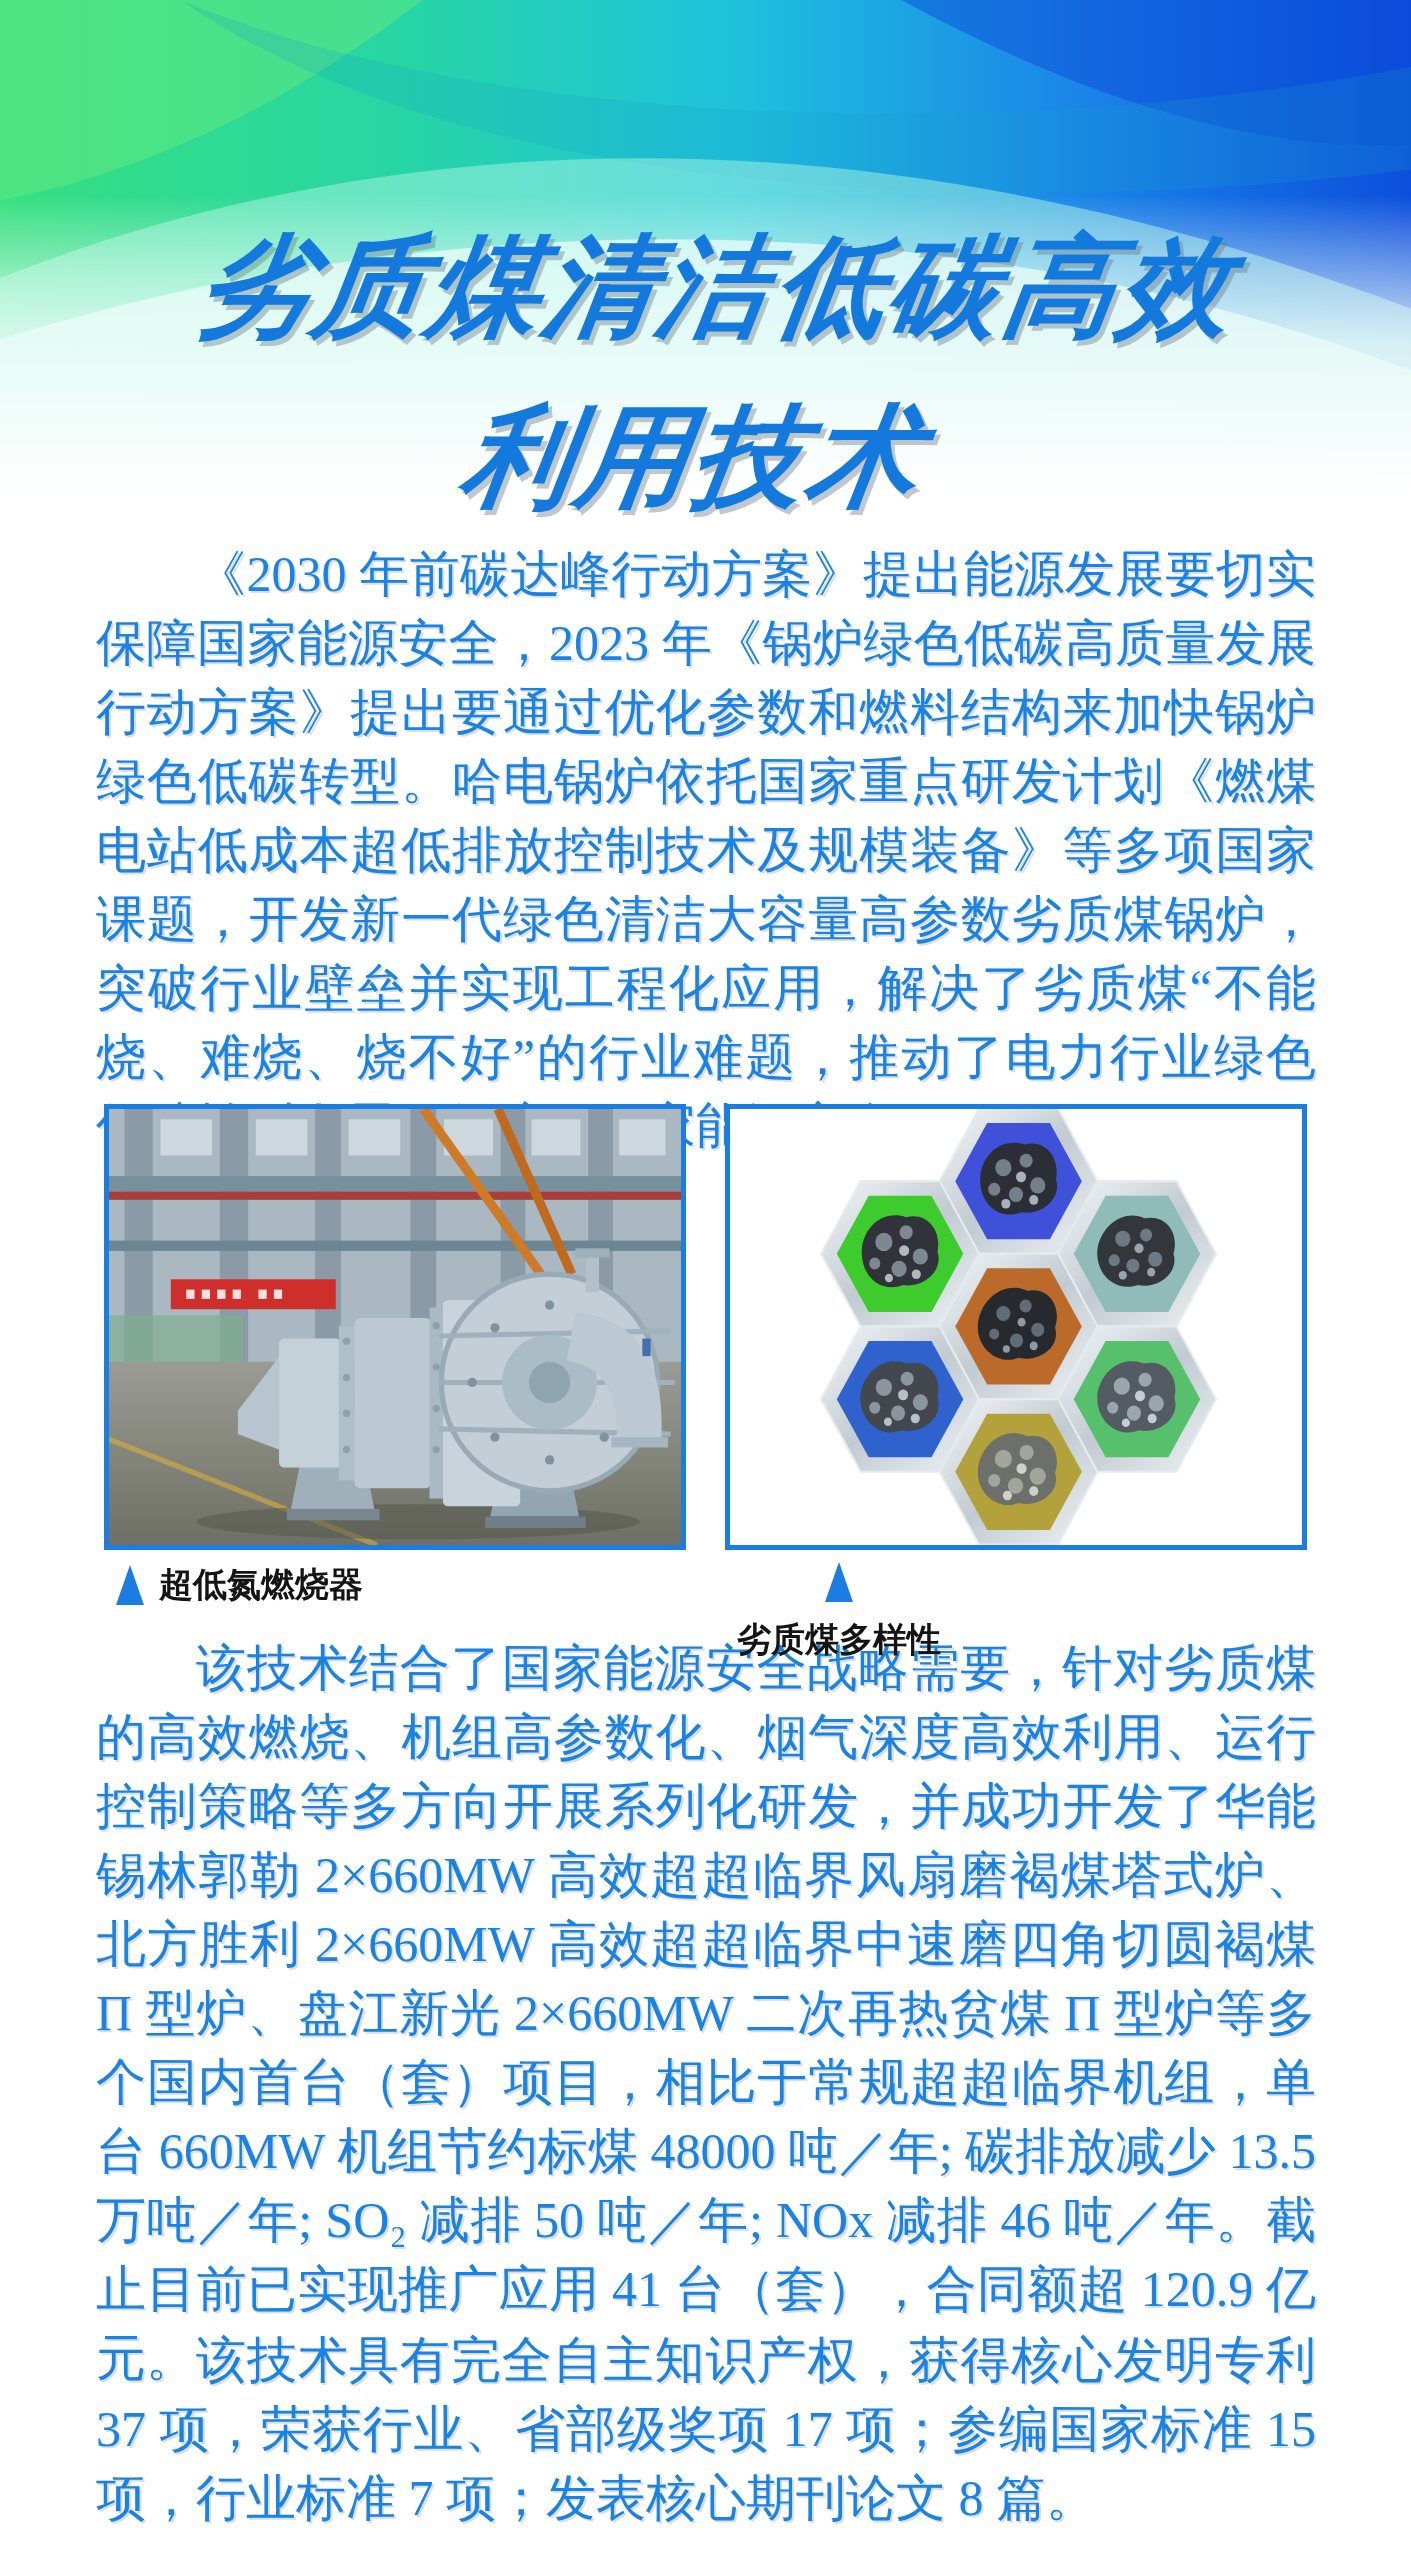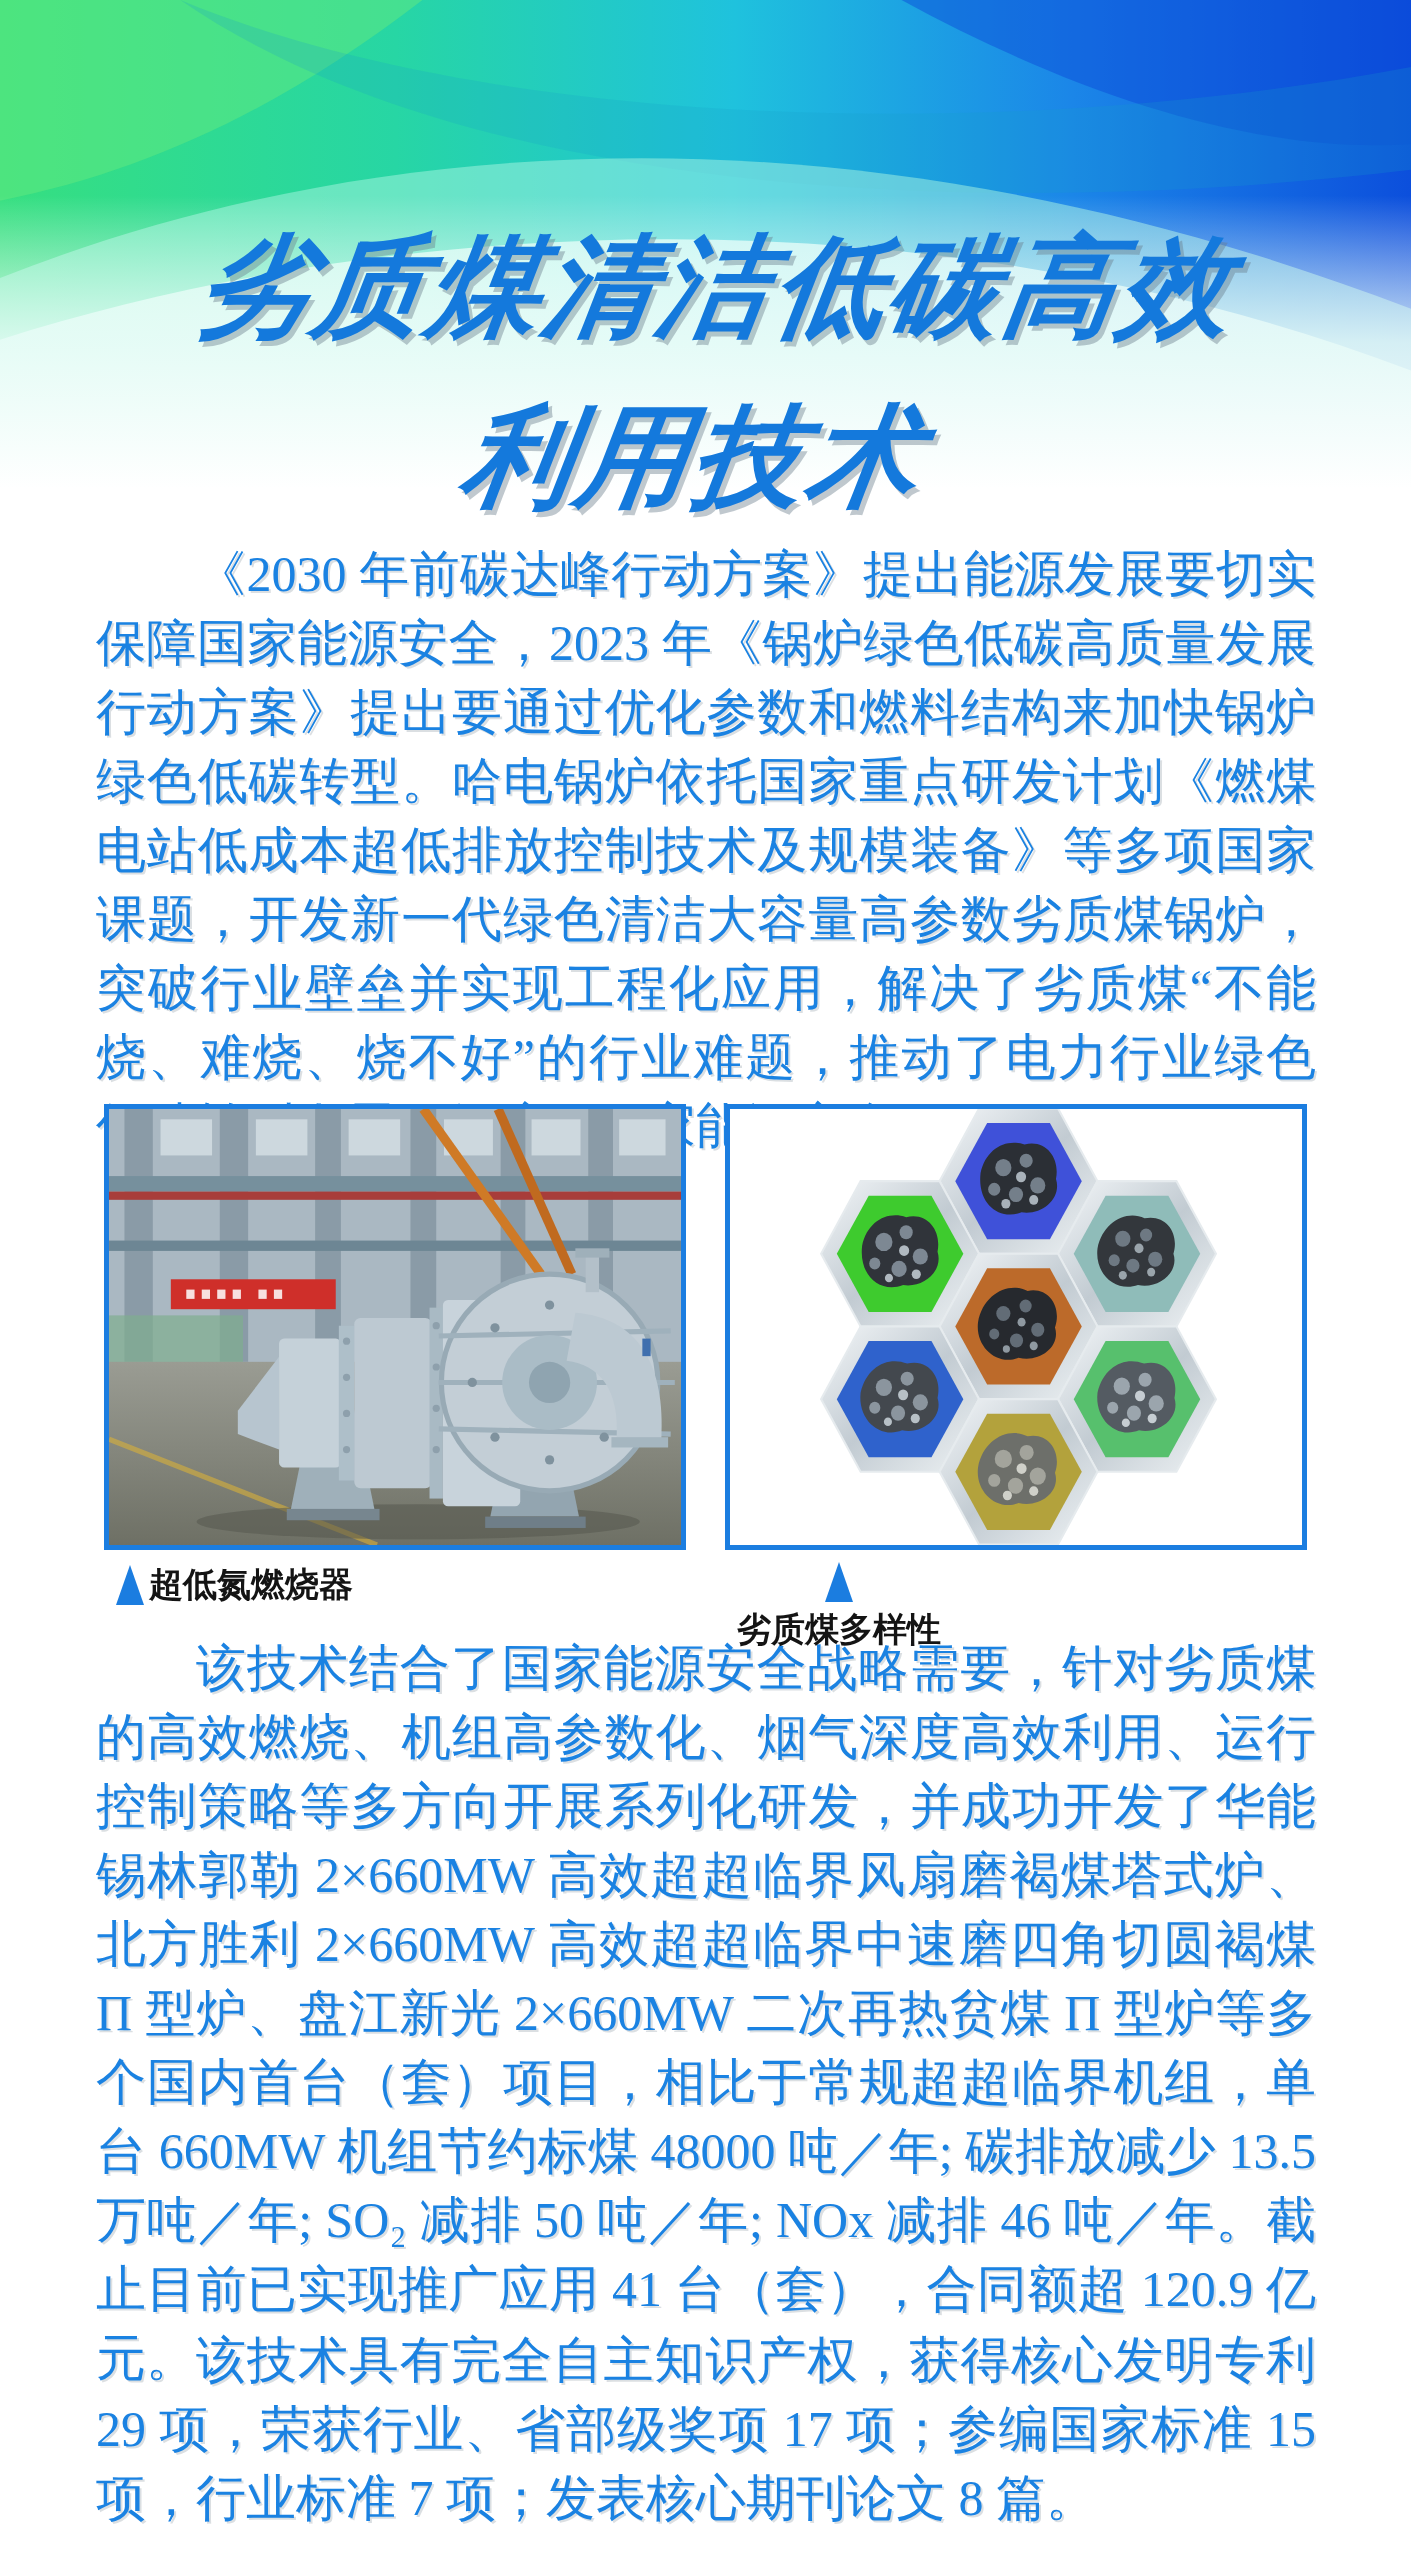--- a/index.html
+++ b/index.html
@@ -21,21 +21,21 @@
         text-shadow:2.1px 2.1px 0 rgba(125,140,152,0.28);}
   .p1{top:540px;}
   .p2{top:1634px;}
   .p3{top:2326px;}
 
   .fig{position:absolute;box-sizing:border-box;border:5.2px solid #1b7de0;background:#fff;}
   .fig svg{width:100%;height:100%;display:block;}
   .fig1{left:104px;top:1104px;width:582px;height:446px;}
   .fig2{left:725px;top:1104px;width:582px;height:446px;}
 
-  .cap{position:absolute;display:flex;align-items:center;gap:5px;
+  .cap{position:absolute;display:flex;align-items:center;gap:15px;
        font-weight:700;font-size:34px;color:#141414;
        font-family:"Liberation Sans","DejaVu Sans",sans-serif;}
   .cap1{left:116px;top:1562px;}
   .cap2{left:737px;top:1562px;flex-direction:column;}
   .tri{width:0;height:0;border-left:14px solid transparent;border-right:14px solid transparent;
        border-bottom:40px solid #1b7de0;}
 </style>
 </head>
 <body>
 
@@ -67,21 +67,21 @@
     </svg>
   </div>
 
   <div class="title">
     <div>劣质煤清洁低碳高效</div>
     <div>利用技术</div>
   </div>
 
   <p class="para p1">《2030 年前碳达峰行动方案》提出能源发展要切实保障国家能源安全，2023 年《锅炉绿色低碳高质量发展行动方案》提出要通过优化参数和燃料结构来加快锅炉绿色低碳转型。哈电锅炉依托国家重点研发计划《燃煤电站低成本超低排放控制技术及规模装备》等多项国家课题，开发新一代绿色清洁大容量高参数劣质煤锅炉，突破行业壁垒并实现工程化应用，解决了劣质煤“不能烧、难烧、烧不好”的行业难题，推动了电力行业绿色低碳转型发展，保障了国家能源安全。</p>
   <p class="para p2">该技术结合了国家能源安全战略需要，针对劣质煤的高效燃烧、机组高参数化、烟气深度高效利用、运行控制策略等多方向开展系列化研发，并成功开发了华能锡林郭勒 2×660MW 高效超超临界风扇磨褐煤塔式炉、北方胜利 2×660MW 高效超超临界中速磨四角切圆褐煤 Π 型炉、盘江新光 2×660MW 二次再热贫煤 Π 型炉等多个国内首台（套）项目，相比于常规超超临界机组，单台 660MW 机组节约标煤 48000 吨／年; 碳排放减少 13.5 万吨／年; SO₂ 减排 50 吨／年; NOx 减排 46 吨／年。截止目前已实现推广应用 41 台（套），合同额超 120.9 亿元。</p>
-  <p class="para p3">该技术具有完全自主知识产权，获得核心发明专利 29 项，荣获行业、省部级奖项 17 项；参编国家标准 15 项，行业标准 7 项；发表核心期刊论文 8 篇。</p>
+  <p class="para p3">该技术具有完全自主知识产权，获得核心发明专利 37 项，荣获行业、省部级奖项 17 项；参编国家标准 15 项，行业标准 7 项；发表核心期刊论文 8 篇。</p>
 
   <div class="fig fig1">
     <svg viewBox="0 0 1110 845" preserveAspectRatio="none">
       <defs>
         <linearGradient id="floorg" x1="0" y1="0" x2="0" y2="1">
           <stop offset="0" stop-color="#9a9c93"></stop>
             <stop offset="1" stop-color="#6e7065"></stop>
         </linearGradient>
       </defs>
       <rect width="1110" height="845" fill="#aab8c2"></rect>

